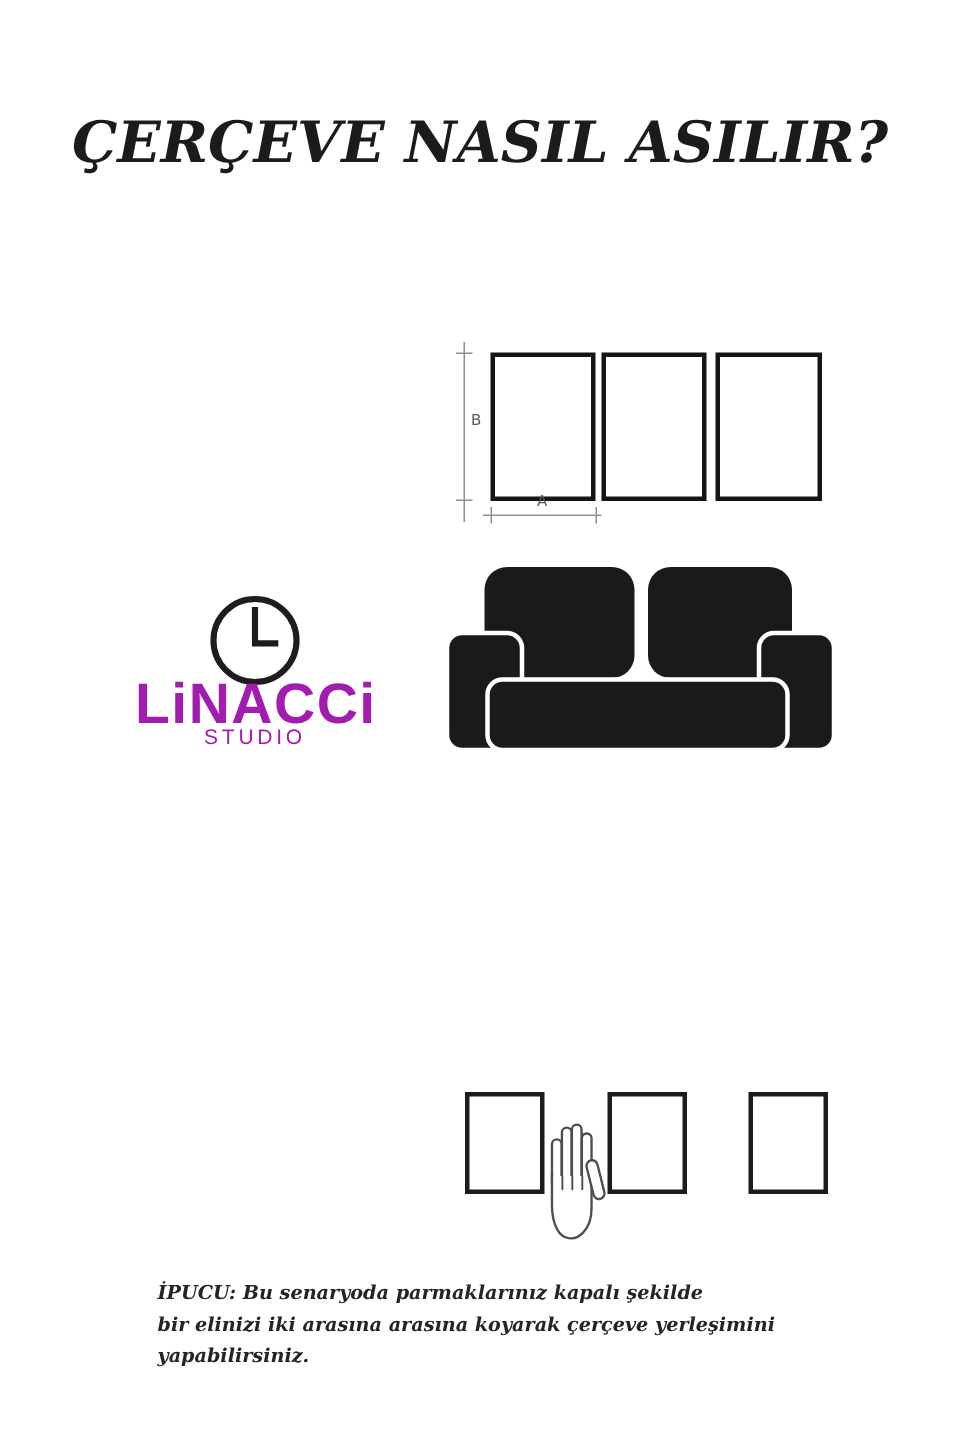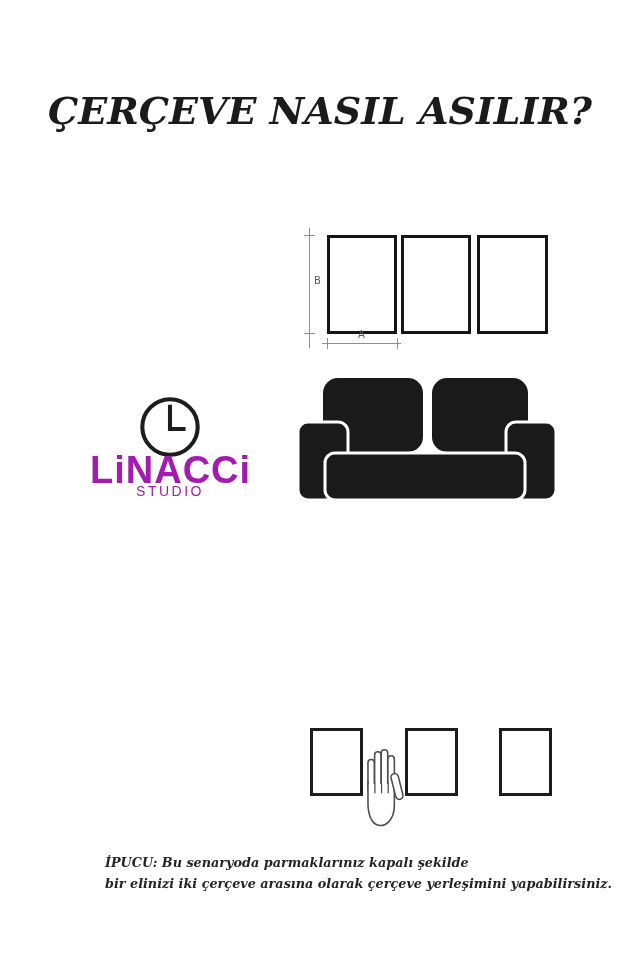--- a/index.html
+++ b/index.html
@@ -4,21 +4,21 @@
 <style>
   html,body{margin:0;padding:0;background:#e8e8e8;}
   #page{
     position:relative;width:640px;height:960px;margin:0 auto;
     background:#ffffff;overflow:hidden;
     font-family:"DejaVu Serif", serif;color:#1f1f1f;
   }
   .abs{position:absolute;}
   
   .title{
-    left:0;top:88px;width:640px;text-align:center;
+    left:0;top:72px;width:640px;text-align:center;
     font-style:italic;font-weight:700;font-size:38px;line-height:46px;
     color:#1b1b1b;
   }
   
   .para{
     font-style:italic;font-weight:500;font-size:16px;line-height:21.7px;
     color:#242424;white-space:pre-wrap;
   }
   .intro{left:57px;top:161px;width:530px;}
   .rules{left:93px;top:546px;width:520px;line-height:20.8px;}
@@ -113,15 +113,15 @@
         <rect x="27" y="15" width="6.6" height="37" rx="3.3"></rect>
         <path d="M6.6 44 H33.6 V66 Q33.6 77 27.5 83 Q23.5 87 19 86.5 Q13 86 10.2 80.5 Q6.6 74 6.6 64 Z" stroke="none"></path>
         <path d="M13.7 44 V53 M20.5 44 V53 M27.3 44 V53" fill="none" stroke-width="1.3"></path>
         <path d="M6.6 42 V64 Q6.6 74 10.2 80.5 Q13 86 19 86.5 Q23.5 87 27.5 83 Q33.6 77 33.6 66 V42" fill="none"></path>
         <rect x="32.5" y="33" width="7.6" height="27" rx="3.8" transform="rotate(-14 36.3 46.5)"></rect>
       </g>
     </svg>
   </div>
 
   <div class="abs para tip">İPUCU: Bu senaryoda parmaklarınız kapalı şekilde
-bir elinizi iki çerçeve arasına olarak çerçeve yerleşimini yapabilirsiniz.</div>
+bir elinizi iki arasına arasına koyarak çerçeve yerleşimini yapabilirsiniz.</div>
 
 </div>
 
 </body></html>

